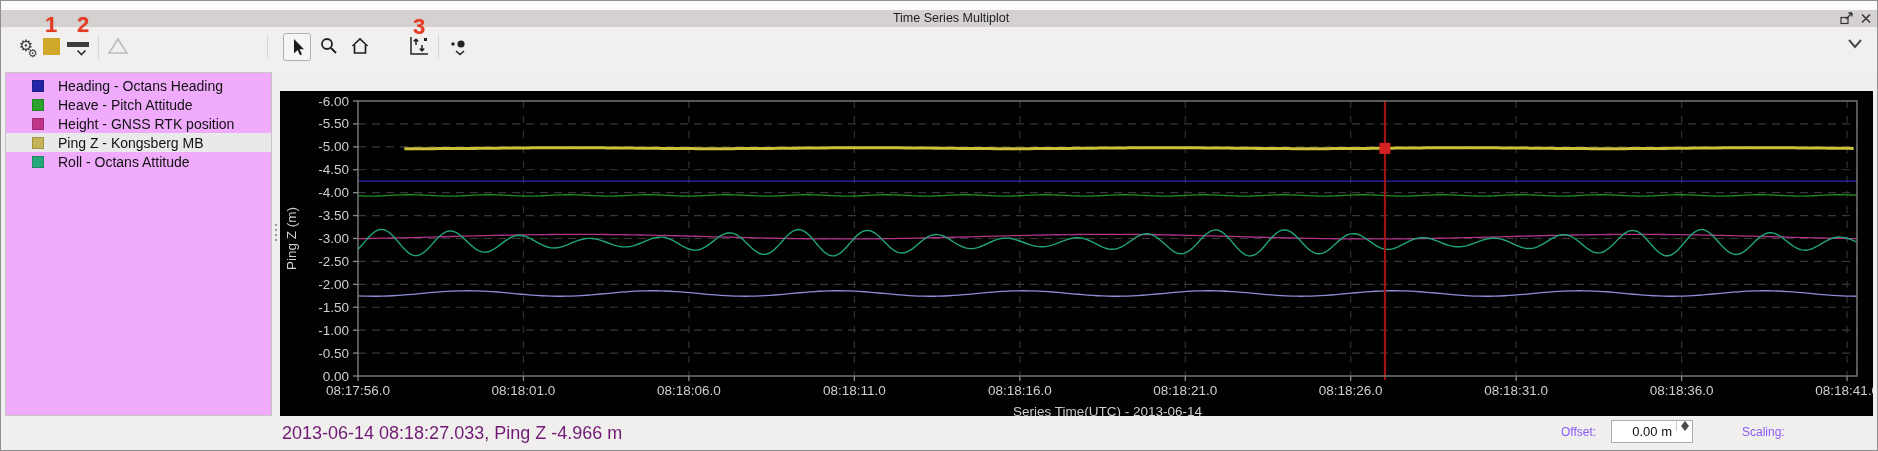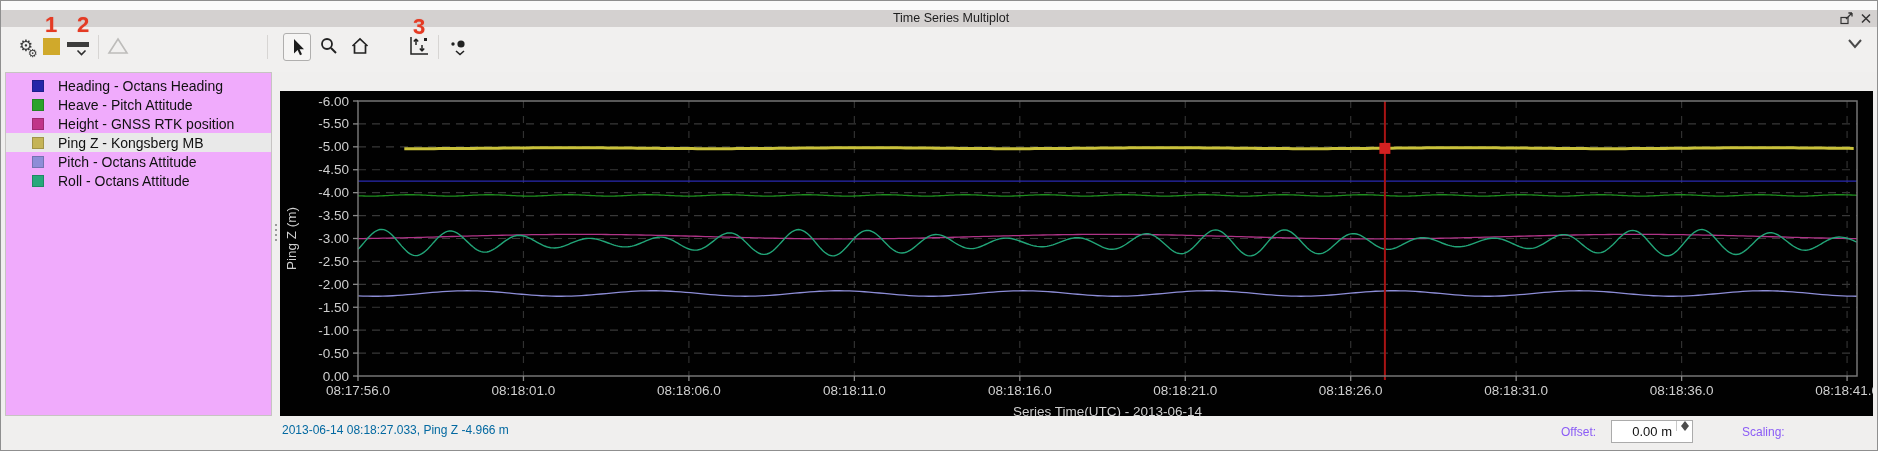--- a/index.html
+++ b/index.html
@@ -26,21 +26,21 @@
   .legend-row.selected{background:#e9e9e9;}
   .legend-swatch{width:12px;height:12px;margin-right:14px;flex:0 0 12px;box-shadow:inset 0 0 0 1px rgba(0,0,0,.18);}
   
   #splitter{position:absolute;left:271px;top:71px;width:8px;height:344px;background:#f0efee;}
   #splitter .dots{position:absolute;left:3px;top:152px;width:2px;}
   #splitter .dots i{display:block;width:2px;height:2px;background:#9a9a9a;margin-bottom:3px;}
   
   #plot-panel{position:absolute;left:279px;top:74px;width:1593px;height:341px;background:#010101;margin-top:16px;}
   
   #statusbar{position:absolute;left:0;top:415px;width:1878px;height:36px;background:#f0efee;}
-  #status-text{position:absolute;left:281px;top:7px;font-size:12px;color:#0369a1;}
+  #status-text{position:absolute;left:281px;top:7px;font-size:18px;color:#701a75;}
   .ctrl-label{position:absolute;top:9px;font-size:12px;color:#8b5cf6;}
   .spinbox{position:absolute;top:4px;height:23px;background:#fff;border:1px solid #ababab;box-sizing:border-box;display:flex;align-items:flex-start;}
   .spinbox .val{flex:1;text-align:right;font-size:13px;color:#111;line-height:21px;padding-right:4px;}
   .spinner{width:15px;border-left:1px solid #c9c9c9;display:flex;flex-direction:column;}
   .spinner span{flex:1;display:flex;align-items:center;justify-content:center;}
   .arr-up{width:0;height:0;border-left:4px solid transparent;border-right:4px solid transparent;border-bottom:5px solid #4c4c4c;}
   .arr-dn{width:0;height:0;border-left:4px solid transparent;border-right:4px solid transparent;border-top:5px solid #4c4c4c;}
 </style>
 </head>
 <body>
@@ -142,24 +142,20 @@
         <span class="legend-swatch" style="background: rgb(43, 162, 43);"></span>
         <span>Heave - Pitch Attitude</span>
       </div>
       <div class="legend-row">
         <span class="legend-swatch" style="background: rgb(192, 52, 137);"></span>
         <span>Height - GNSS RTK position</span>
       </div>
       <div class="legend-row selected">
         <span class="legend-swatch" style="background: rgb(197, 180, 87);"></span>
         <span>Ping Z - Kongsberg MB</span>
-      </div>
-      <div class="legend-row">
-        <span class="legend-swatch" style="background: rgb(141, 141, 215);"></span>
-        <span>Pitch - Octans Attitude</span>
       </div>
       <div class="legend-row">
         <span class="legend-swatch" style="background: rgb(39, 168, 123);"></span>
         <span>Roll - Octans Attitude</span>
       </div>
     </div>
 
   <div id="splitter">
     <div class="dots">
         <i></i>

